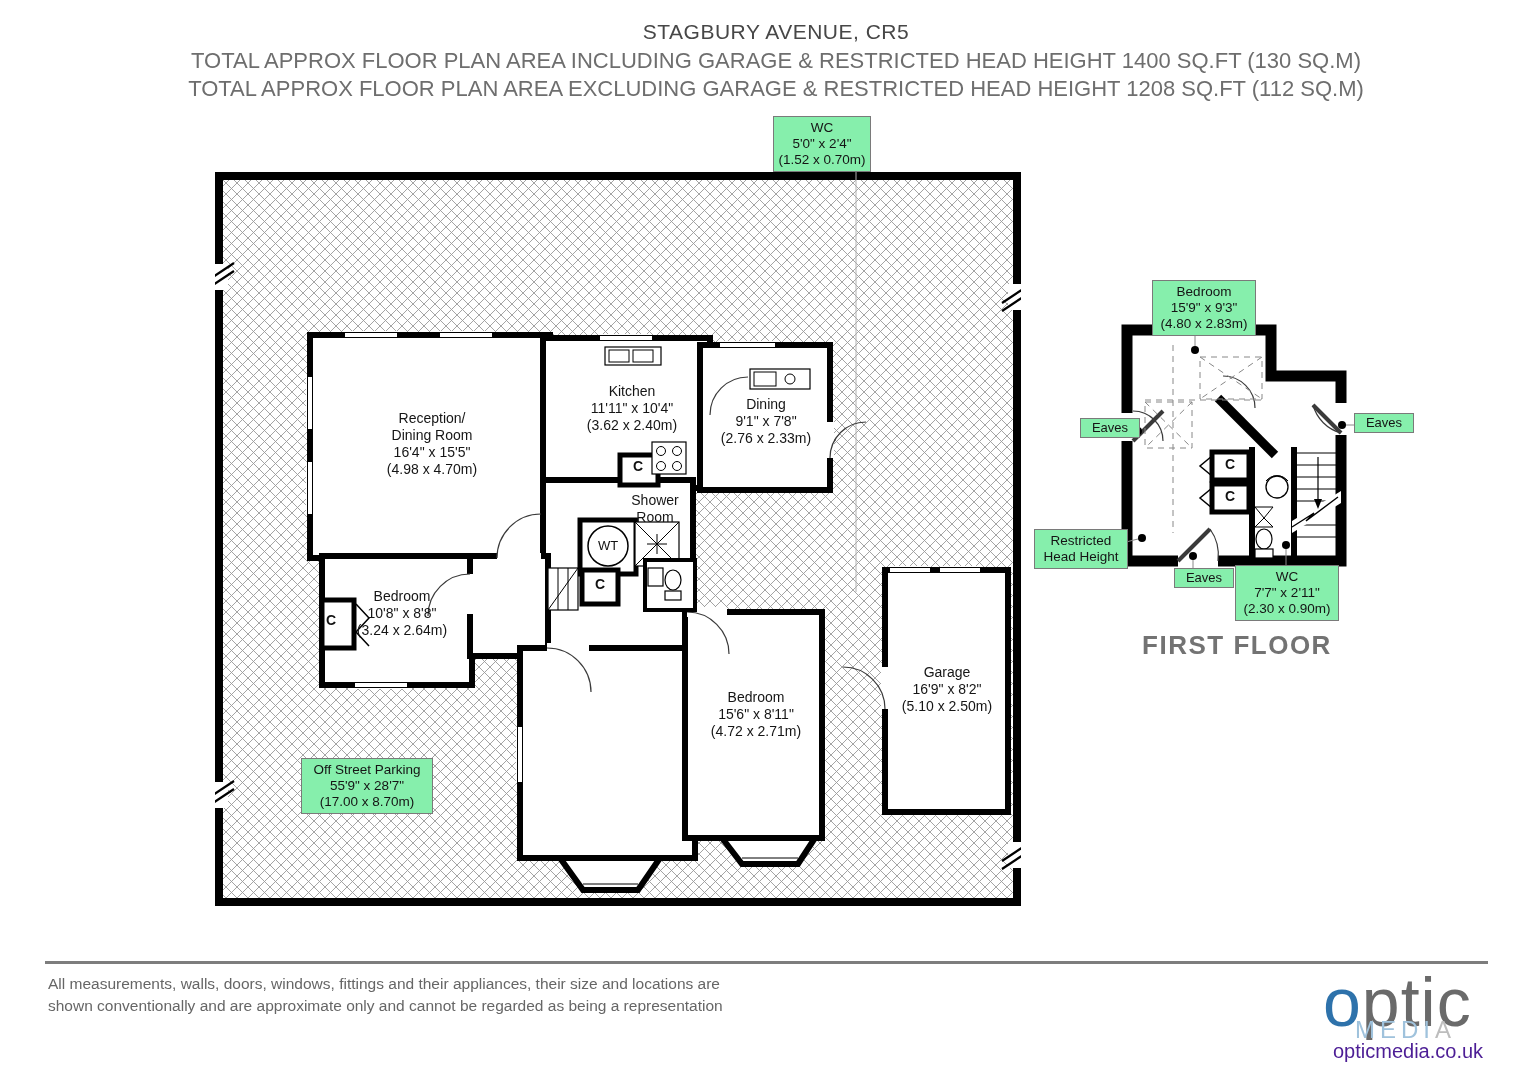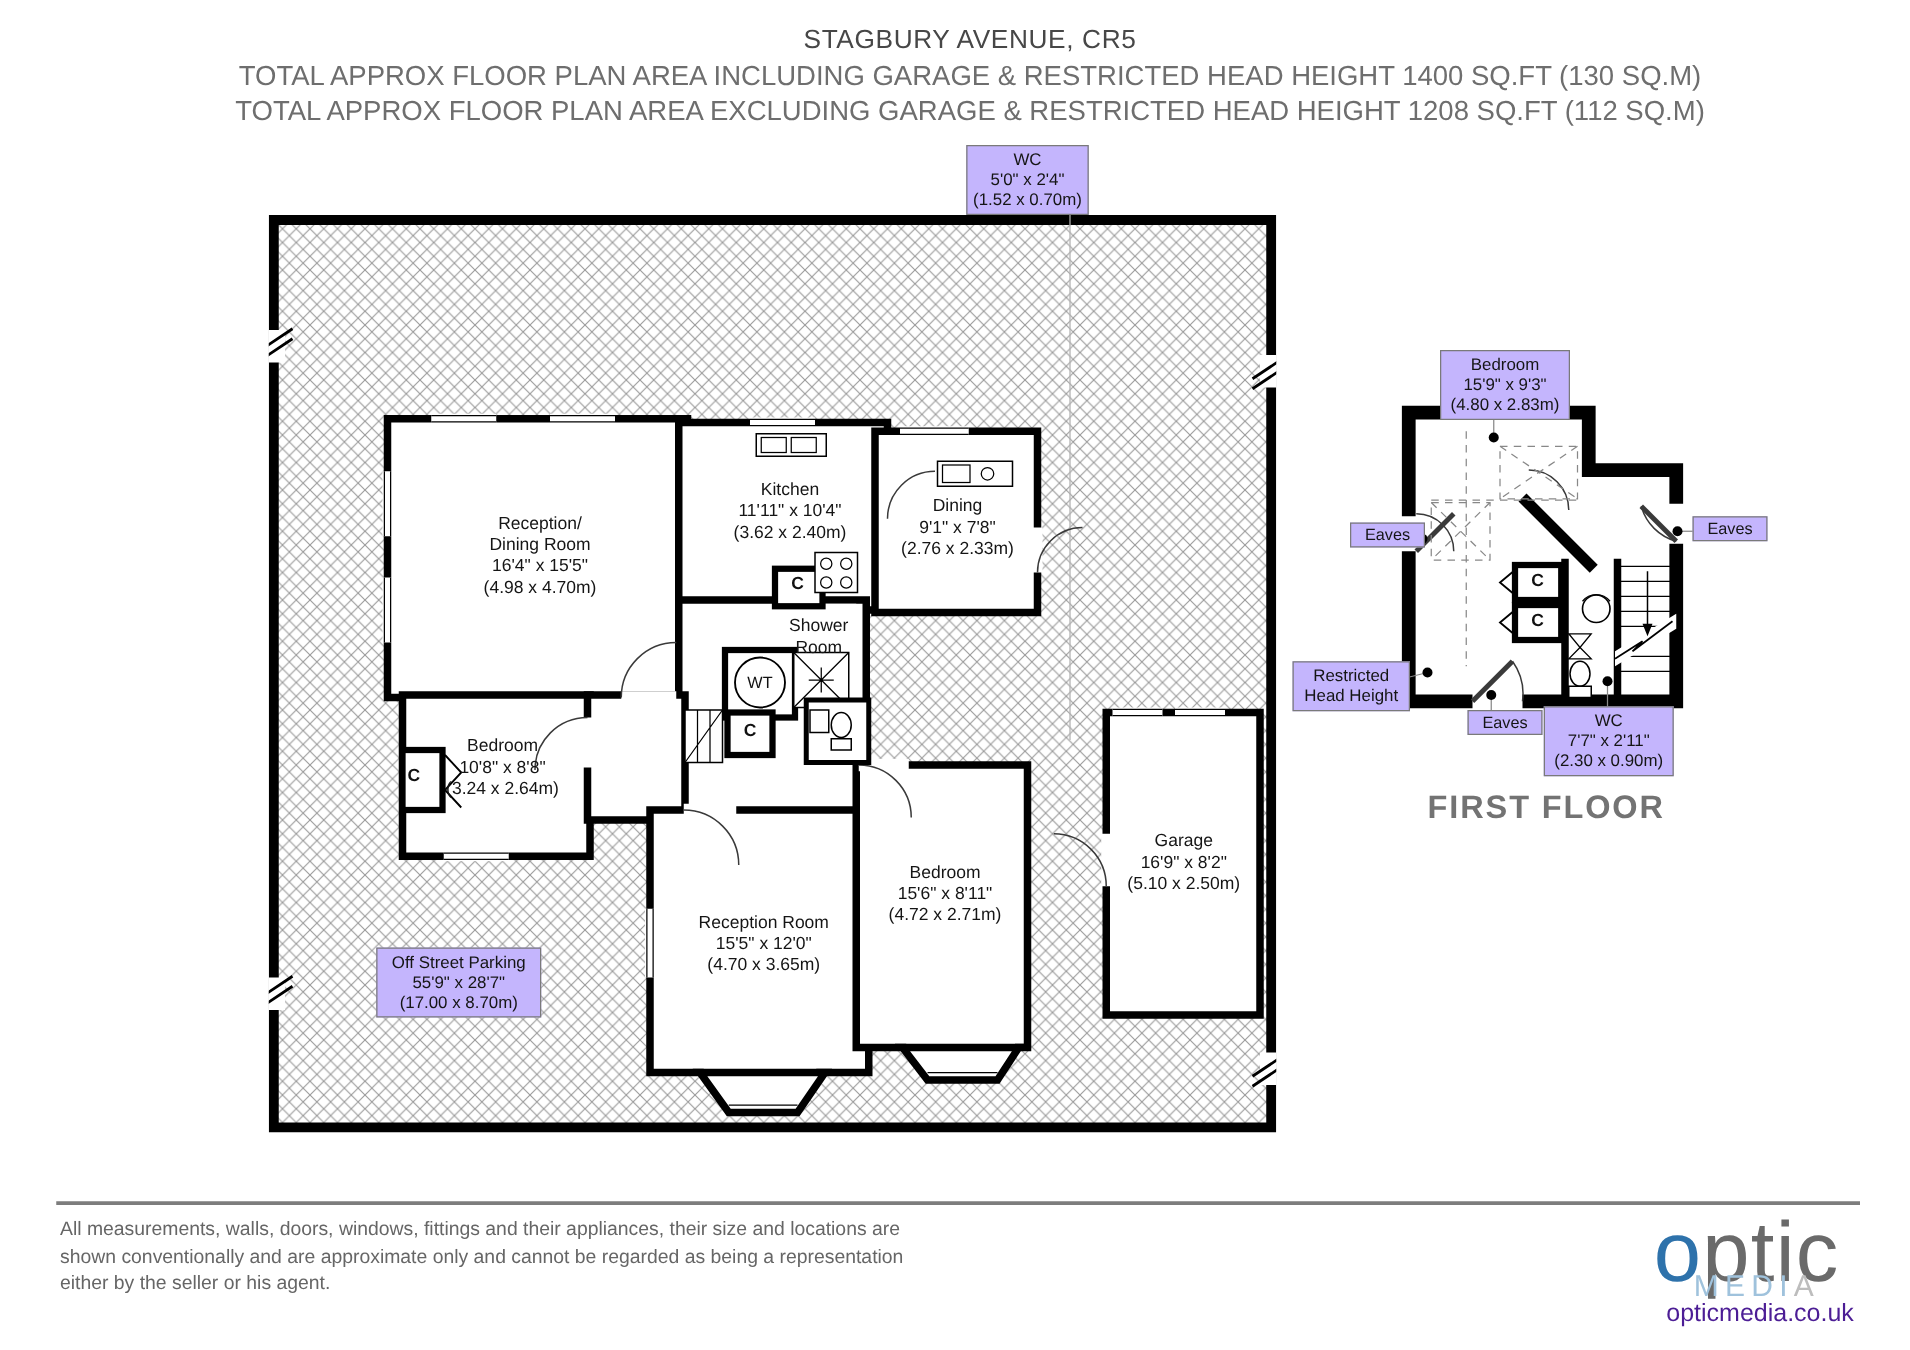--- a/index.html
+++ b/index.html
@@ -2,21 +2,21 @@
 <html><head>
 <meta charset="utf-8">
 <style>
   html,body{margin:0;padding:0;background:#fff;}
   #page{position:relative;width:1528px;height:1080px;background:#fff;overflow:hidden;
         font-family:"Liberation Sans","DejaVu Sans",sans-serif;}
   .abs{position:absolute;}
   .hdr{width:1528px;text-align:center;color:#6e6e6e;}
   .hdr.t{color:#474747;font-size:21px;letter-spacing:.5px;}
   .hdr.s{font-size:22px;}
-  .box{position:absolute;border:1px solid #7a7a7a;background:#c4b5fd;text-align:center;
+  .box{position:absolute;border:1px solid #7a7a7a;background:#86efac;text-align:center;
        font-size:13.5px;line-height:16px;color:#151515;padding:3px 2px;}
   .room{position:absolute;text-align:center;font-size:14px;line-height:17px;color:#151515;}
   .c{position:absolute;font-weight:bold;font-size:14px;color:#111;text-align:center;}
   .floor-title{position:absolute;font-size:26px;color:#737373;letter-spacing:1.5px;text-align:center;font-weight:bold;}
   .rule{position:absolute;background:#7d7d7d;}
   .disc{position:absolute;font-size:15.5px;line-height:21.5px;color:#666;}
   .logo-optic{position:absolute;font-size:68px;color:#6a6a6a;letter-spacing:1px;}
   .logo-optic .blue{color:#2e72ab;}
   .logo-media{position:absolute;font-size:24px;letter-spacing:5px;}
   .logo-media .mb{color:#9fc2dc;} .logo-media .ma{color:#bdbdbd;}
@@ -219,25 +219,20 @@
   </div>
   <div class="room" style="left:603px;top:492px;width:104px;">
     <div>Shower</div>
     <div>Room</div>
   </div>
   <div class="room" style="left:320px;top:588px;width:164px;">
     <div>Bedroom</div>
     <div>10'8" x 8'8"</div>
     <div>(3.24 x 2.64m)</div>
   </div>
-  <div class="room" style="left:529px;top:729px;width:164px;">
-    <div>Reception Room</div>
-    <div>15'5" x 12'0"</div>
-    <div>(4.70 x 3.65m)</div>
-  </div>
   <div class="room" style="left:674px;top:689px;width:164px;">
     <div>Bedroom</div>
     <div>15'6" x 8'11"</div>
     <div>(4.72 x 2.71m)</div>
   </div>
   <div class="room" style="left:865px;top:664px;width:164px;">
     <div>Garage</div>
     <div>16'9" x 8'2"</div>
     <div>(5.10 x 2.50m)</div>
   </div>
@@ -338,21 +333,20 @@
     <div>(2.30 x 0.90m)</div>
   </div>
   <div class="c" style="left:1221px;top:456px;width:18px;">C</div>
   <div class="c" style="left:1221px;top:488px;width:18px;">C</div>
   <div class="floor-title" style="left:1087px;top:630px;width:300px;">FIRST FLOOR</div>
 
   <div class="rule" style="left:45px;top:961px;width:1443px;height:3px;"></div>
   <div class="disc" style="left:48px;top:973px;width:760px;">
     <div>All measurements, walls, doors, windows, fittings and their appliances, their size and locations are</div>
     <div>shown conventionally and are approximate only and cannot be regarded as being a representation</div>
-    <div>either by the seller or his agent.</div>
   </div>
   <div class="logo-optic" style="left:1323px;top:963px;">
     <span class="blue">o</span><span>ptic</span>
   </div>
   <div class="logo-media" style="left:1355px;top:1016px;">
     <span class="mb">MEDI</span><span class="ma">A</span>
   </div>
   <div class="logo-url" style="left:1333px;top:1040px;">opticmedia.co.uk</div>
 
 </div>

